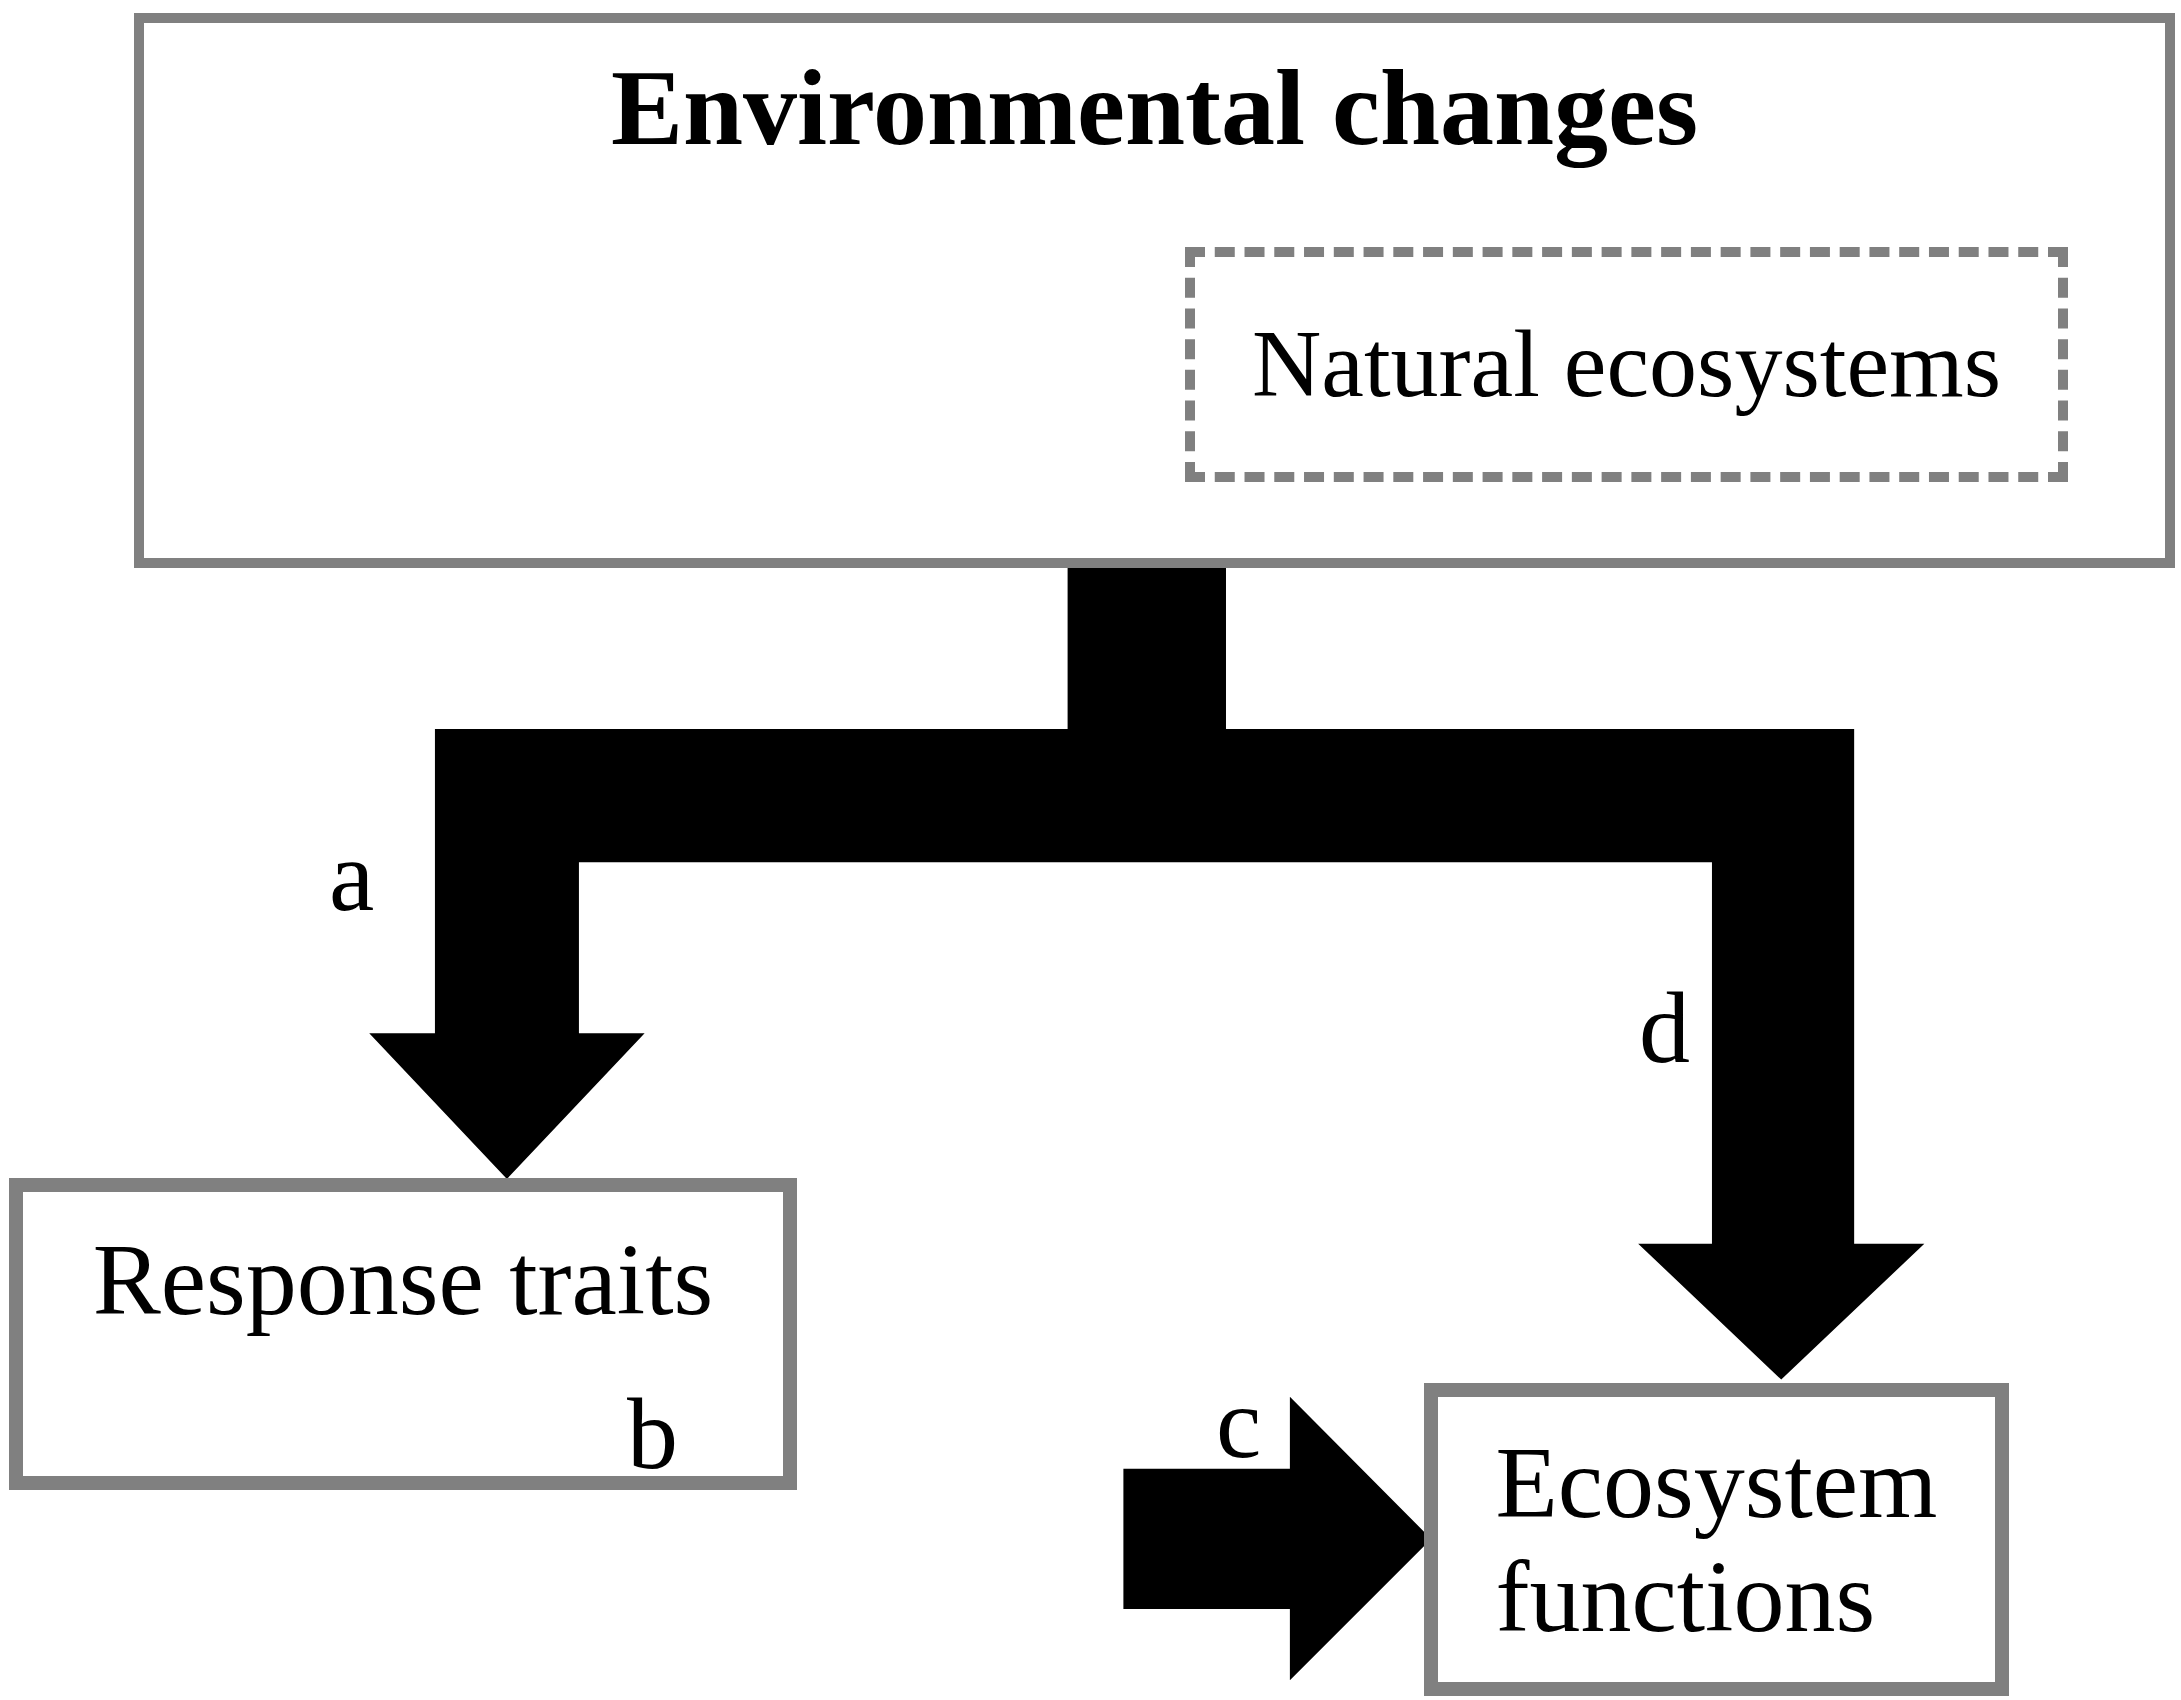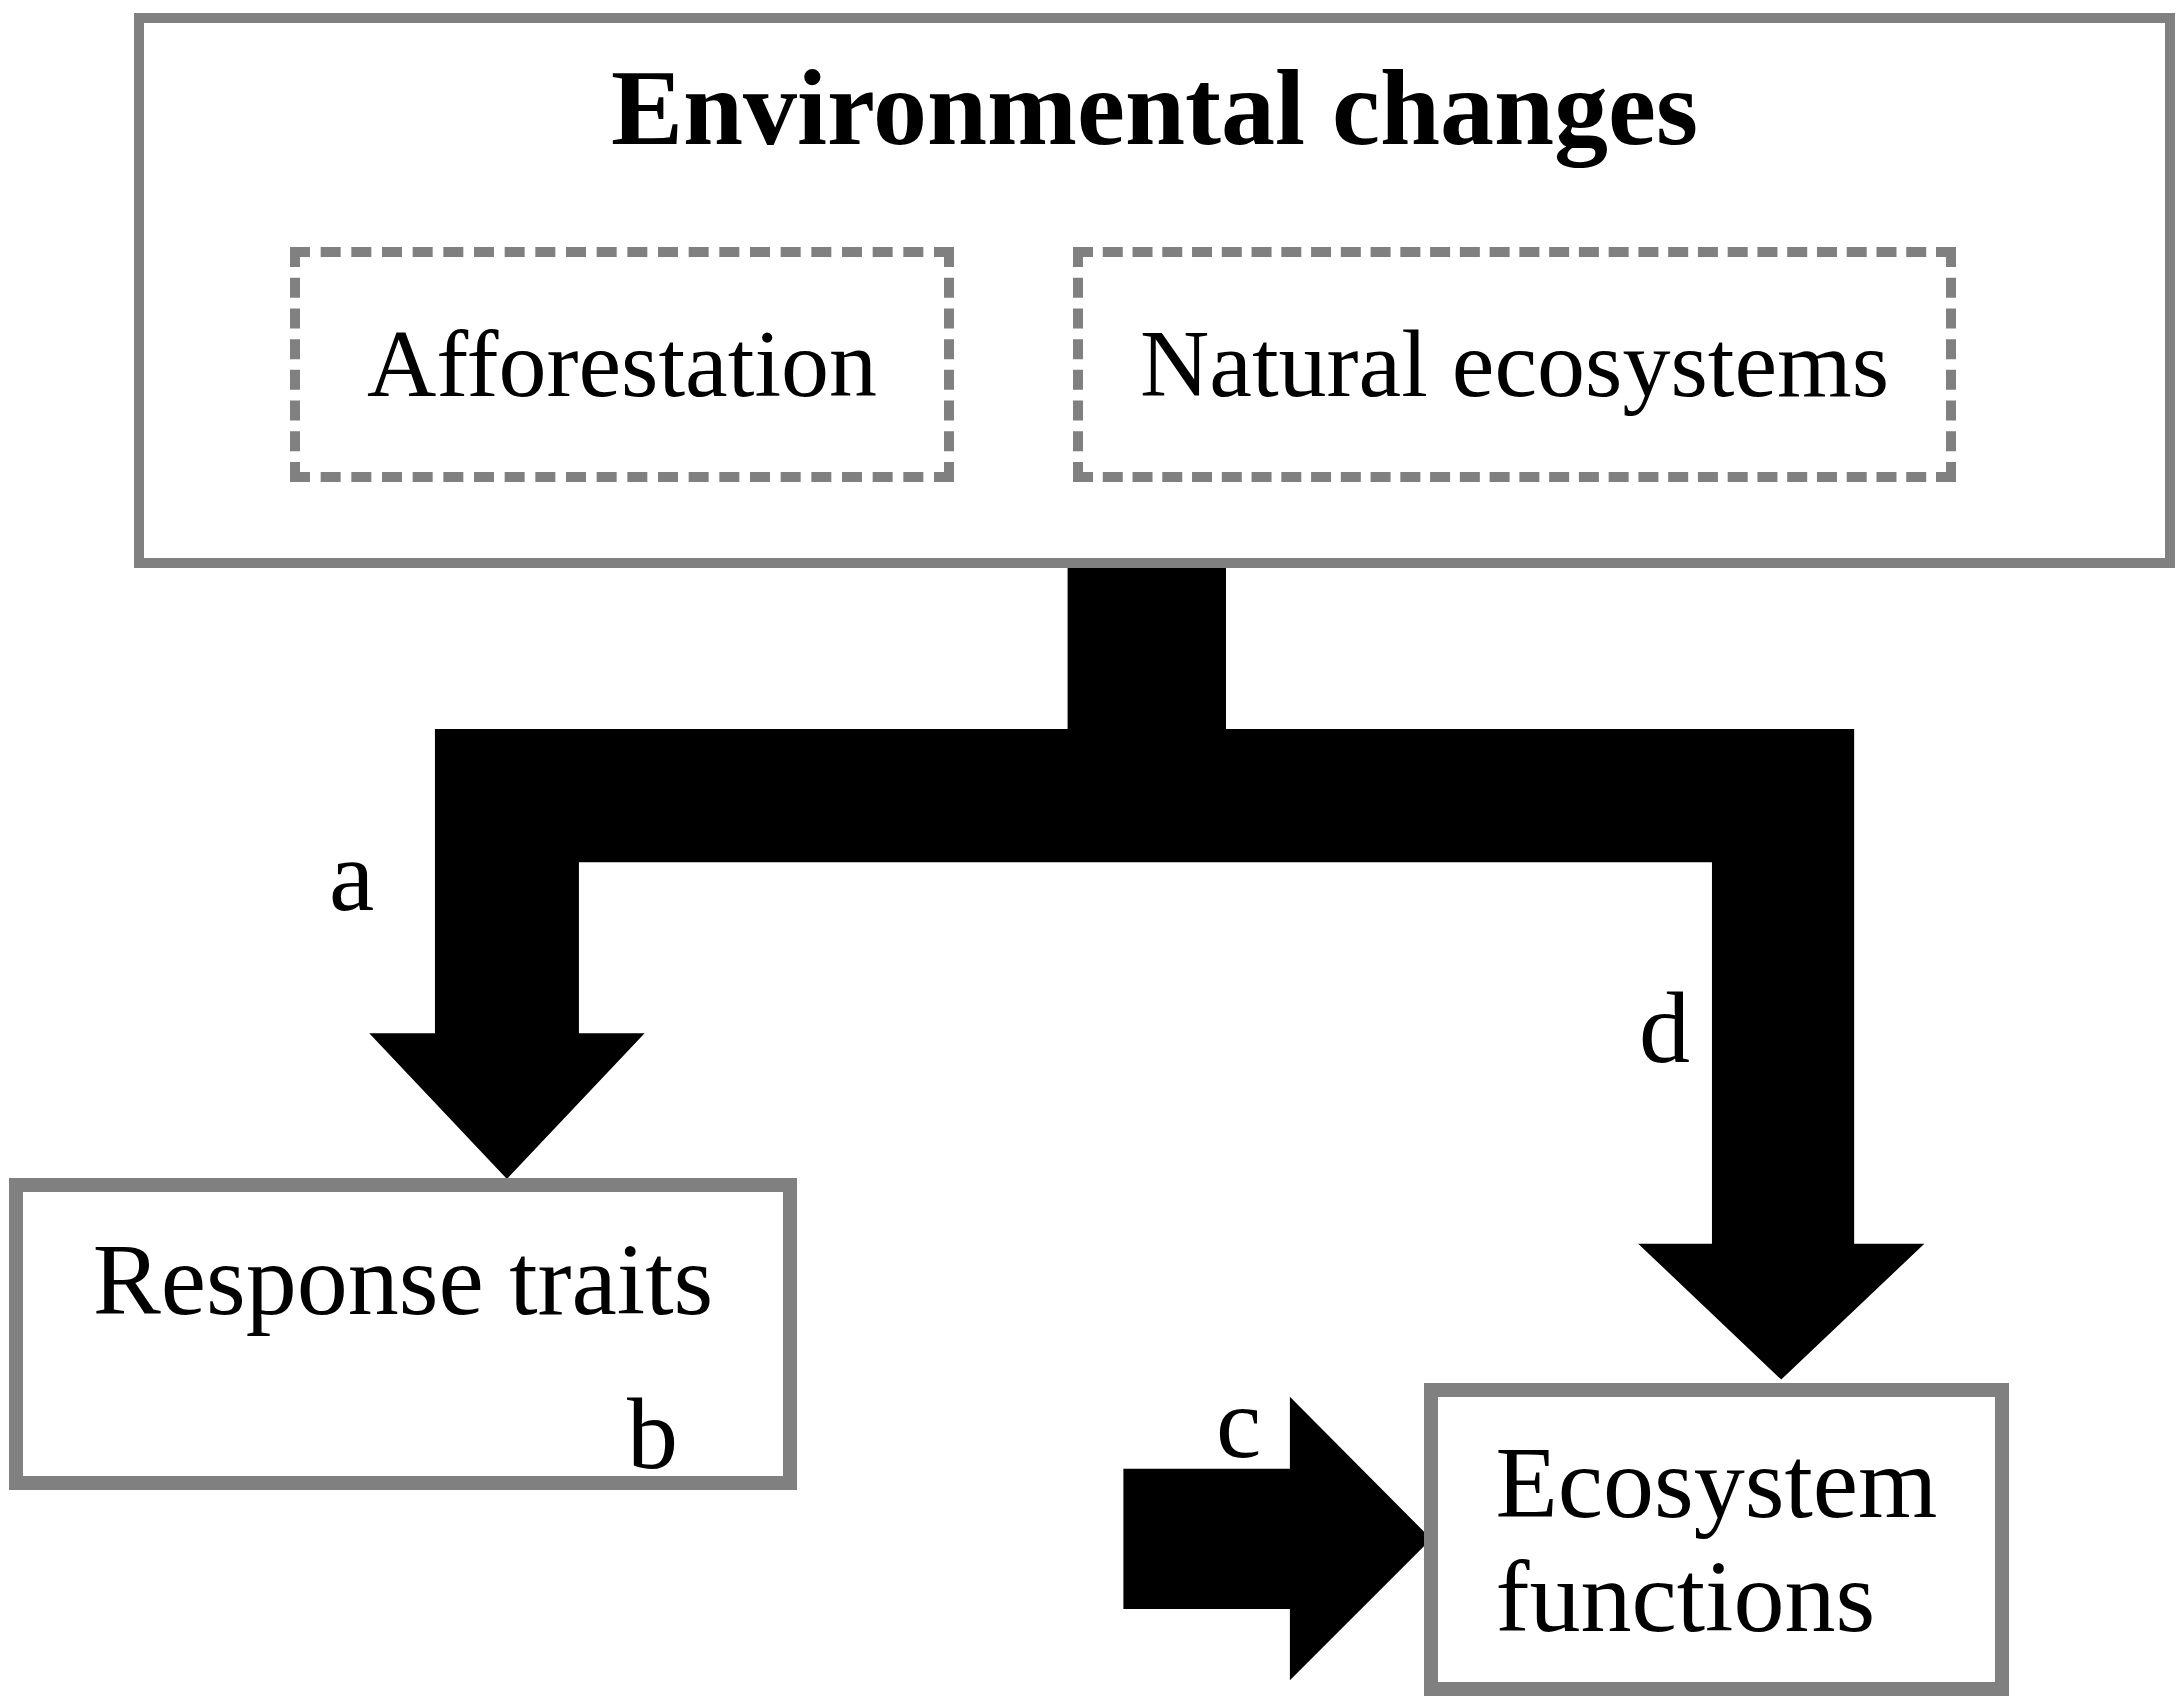--- a/index.html
+++ b/index.html
@@ -30,21 +30,21 @@
     white-space: nowrap;
   }
   .dashed-box {
     position: absolute; box-sizing: border-box;
     border: 10.8px dashed #808080;
     display: flex; align-items: center; justify-content: center;
     font-size: 96px; line-height: 102px;
     white-space: nowrap;
   }
   .aff-box { left: 146px; top: 224px; width: 664px; height: 235px; }
-  .nat-box { left: 929px; top: 224px; width: 883px; height: 235px; }
+  .nat-box { left: 1041px; top: 224px; width: 883px; height: 235px; }
 
   .response-box {
     left: 9px; top: 1178px; width: 788px; height: 312px;
     border: 14.4px solid #808080;
     display: flex; align-items: center; justify-content: center;
     padding-bottom: 108px;
     font-size: 102px; line-height: 102px; white-space: nowrap;
   }
   .effect-box {
     left: 502px; top: 1382px; width: 612px; height: 315px;
@@ -77,23 +77,20 @@
 
 <div class="canvas">
 
   <svg class="arrows" viewBox="0 0 2424 1889" xmlns="http://www.w3.org/2000/svg" aria-hidden="true">
     <polygon fill="#000000" points="1186,628 1362,628 1362,810 2060,810 2060,1382 2138,1382 1979,1533 1820,1382 1902,1382 1902,958 643,958 643,1148 716,1148 563,1310 410,1148 483,1148 483,810 1186,810"></polygon>
     <polygon fill="#000000" points="1248,1632 1433,1632 1433,1552 1590,1710 1433,1867 1433,1788 1248,1788"></polygon>
   </svg>
 
   <div class="box env-box">
     <div class="env-title">Environmental changes</div>
-    <div class="dashed-box aff-box">
-      <span>Afforestation</span>
-    </div>
     <div class="dashed-box nat-box">
       <span>Natural ecosystems</span>
     </div>
   </div>
 
   <div class="box response-box">
     <span>Response traits</span>
   </div>
 
 

